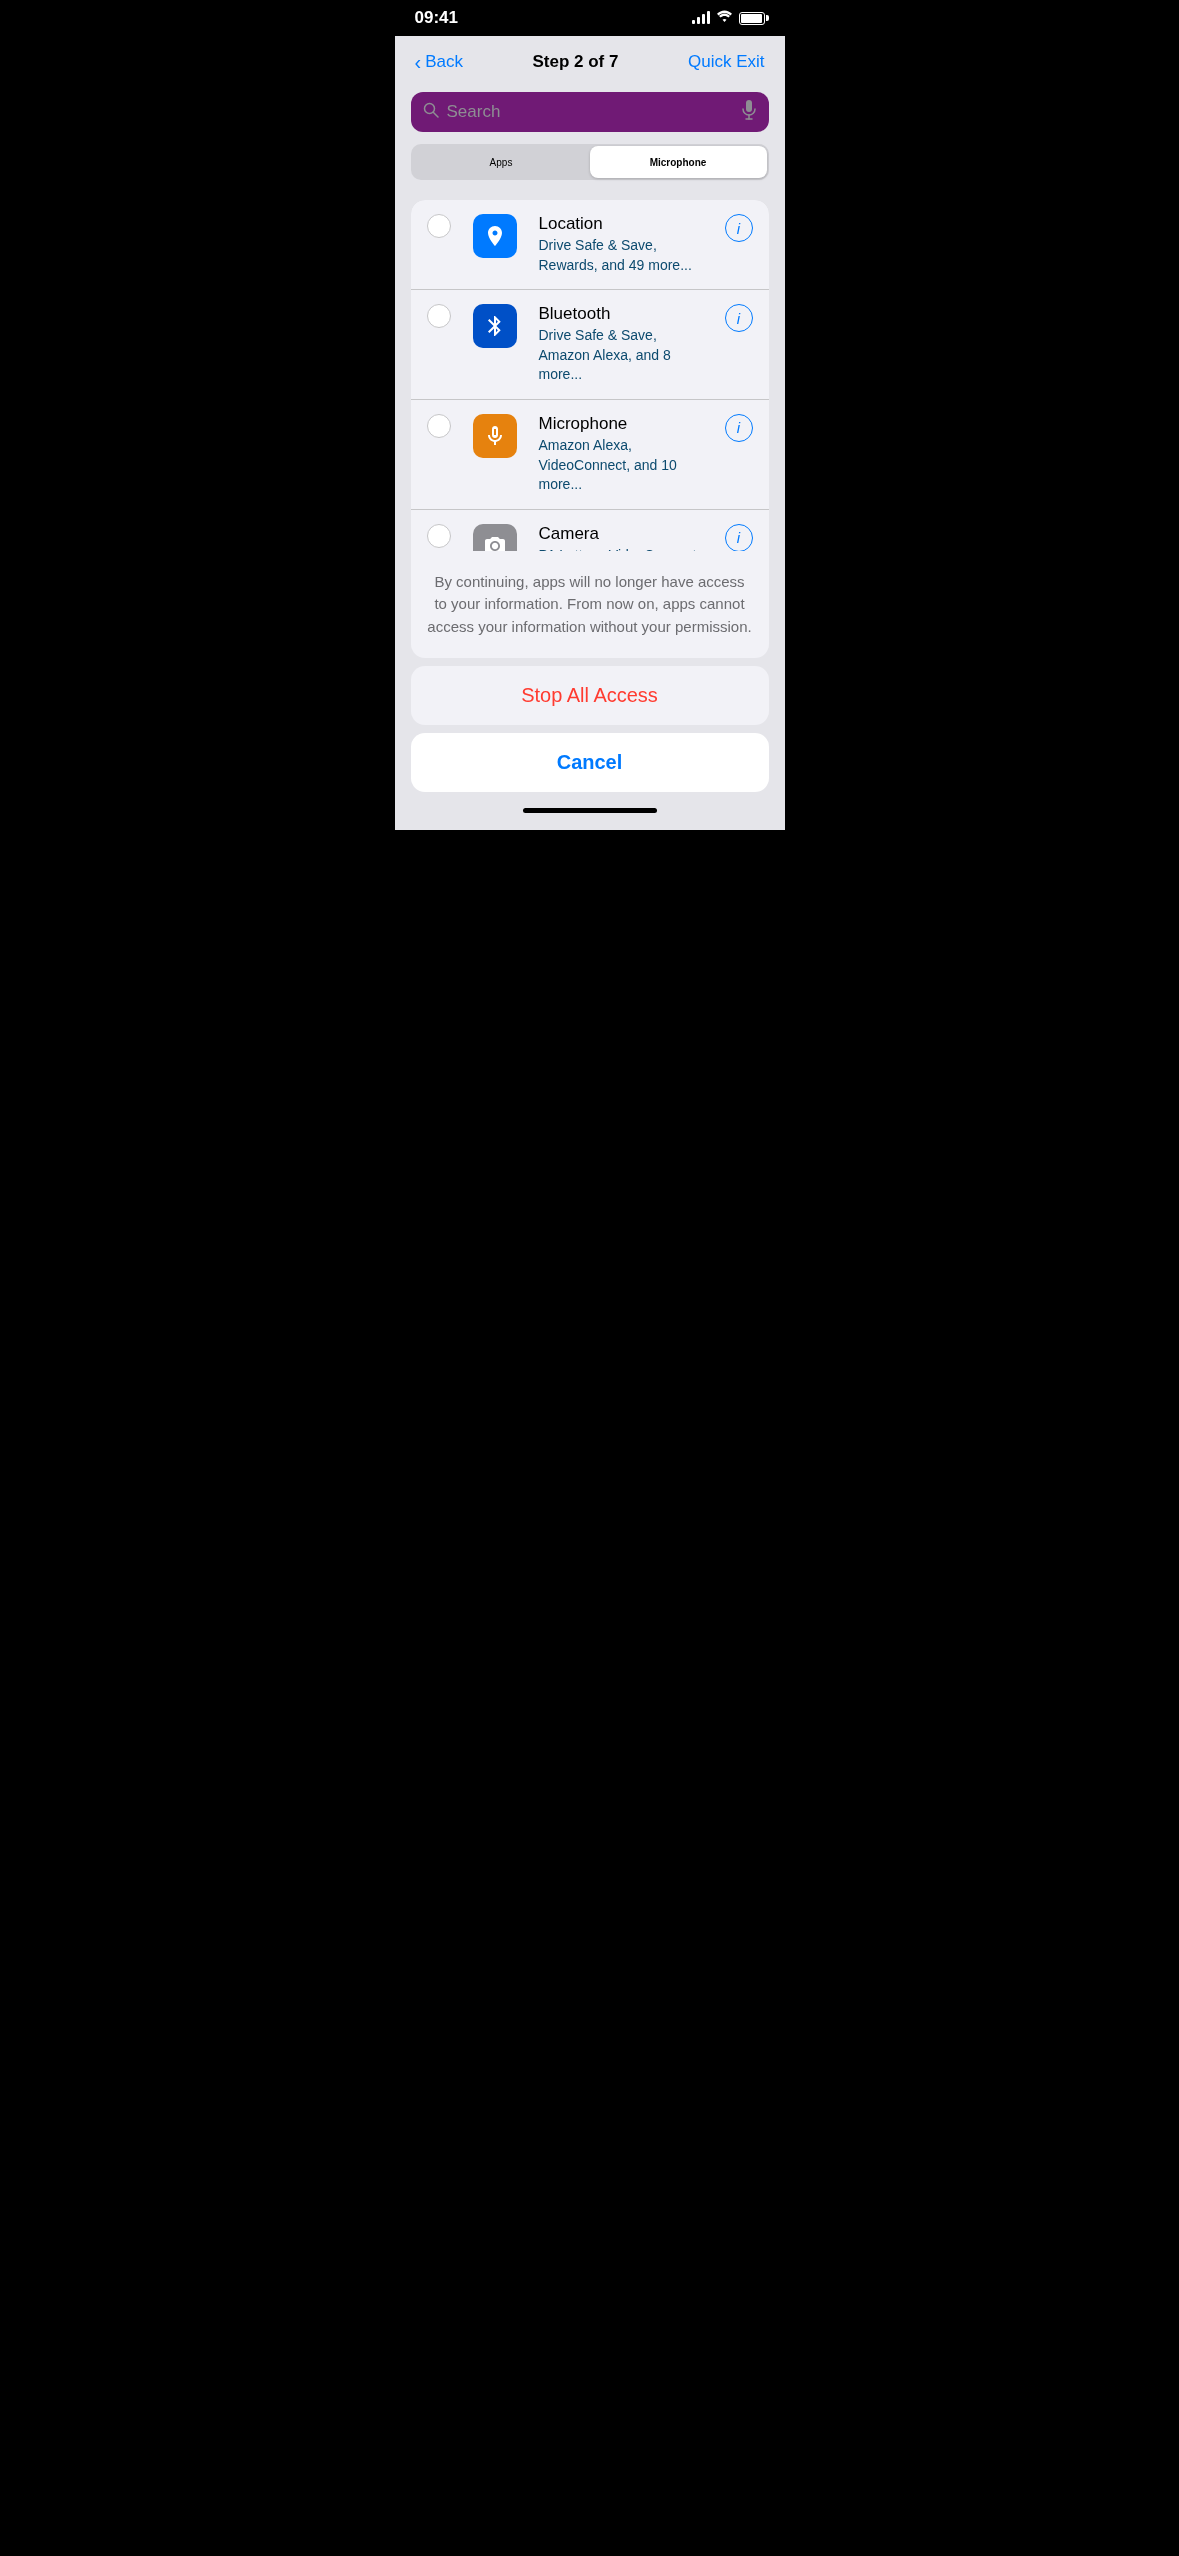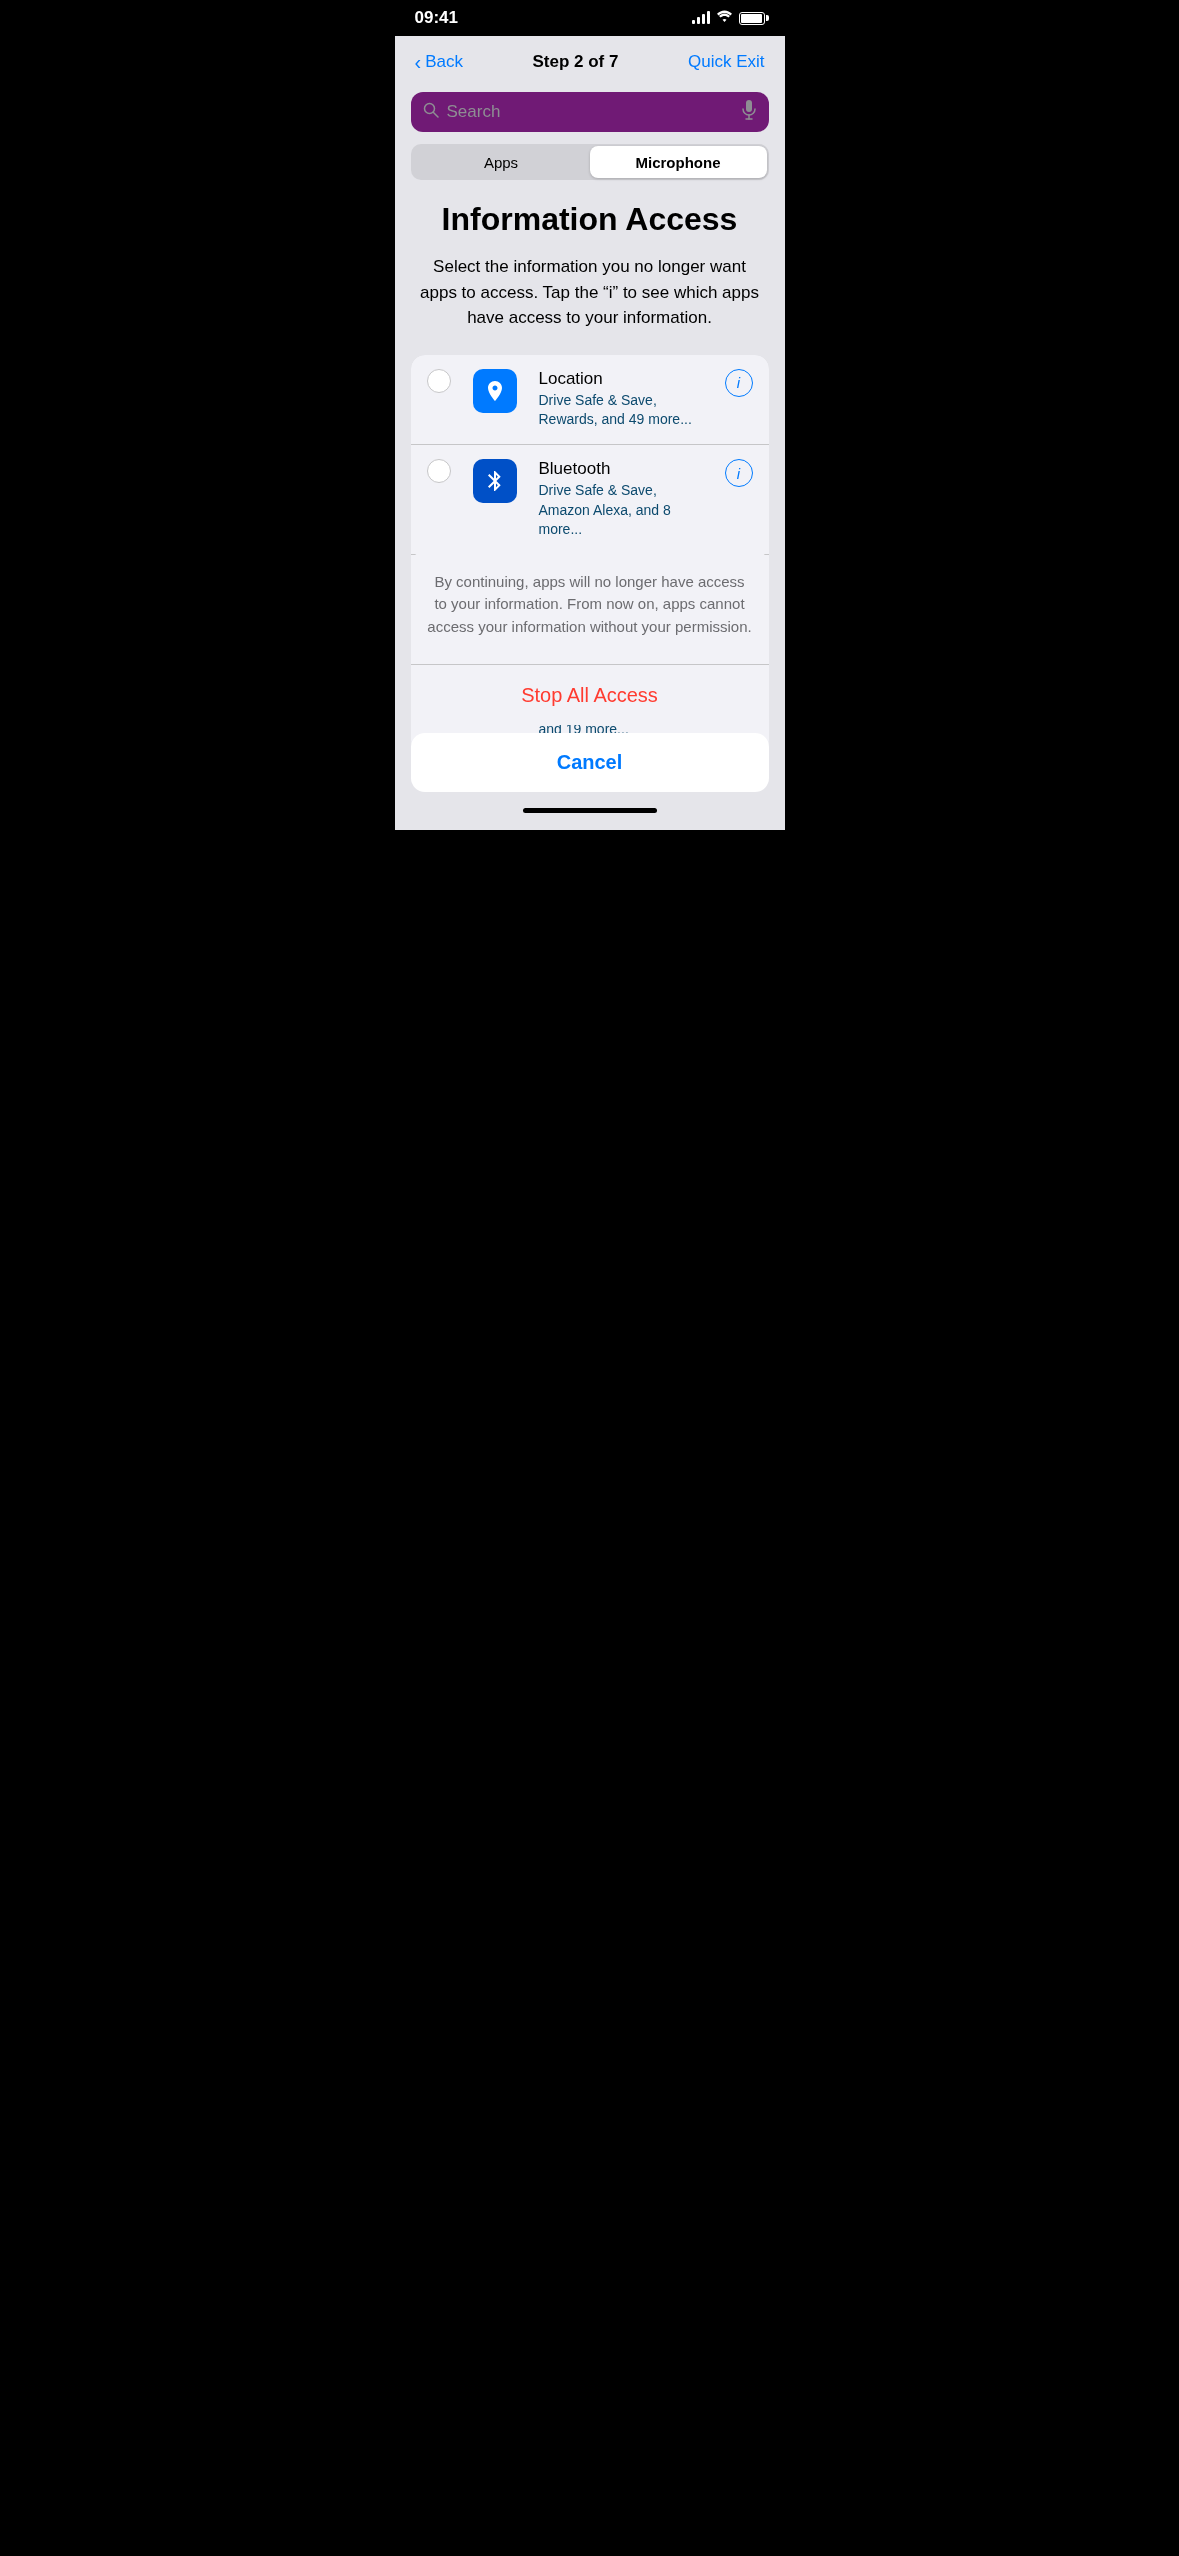--- a/index.html
+++ b/index.html
@@ -176,21 +176,21 @@
       padding: 2px;
       height: 36px;
     }
 
     .segment-item {
       flex: 1;
       display: flex;
       align-items: center;
       justify-content: center;
       border-radius: 8px;
-      font-size: 15px;
+      font-size: 10px;
       font-weight: 500;
       cursor: pointer;
     }
 
     .segment-item.active {
       background: #fff;
       color: #000;
       font-weight: 600;
       box-shadow: 0 1px 3px rgba(0,0,0,0.2);
     }
@@ -449,24 +449,20 @@
 
     <div class="segment-control">
       <div class="segment-item inactive">
         <span>Apps</span>
       </div>
       <div class="segment-item active">
         <span>Microphone</span>
       </div>
     </div>
 
-    <div class="title-section">
-      <h1 class="page-title">Information Access</h1>
-      <p class="page-subtitle">Select the information you no longer want apps to access. Tap the “i” to see which apps have access to your information.</p>
-    </div>
 
     <div class="list-container">
 
       <div class="list-item">
         <div class="radio-btn"></div>
         <div class="app-icon icon-blue">
           <svg viewBox="0 0 24 24" fill="white">
             <path d="M12 2C8.1 2 5 5.1 5 9c0 5.2 7 13 7 13s7-7.8 7-13c0-3.9-3.1-7-7-7zm0 9.5c-1.4 0-2.5-1.1-2.5-2.5S10.6 6.5 12 6.5s2.5 1.1 2.5 2.5S13.4 11.5 12 11.5z"></path>
           </svg>
         </div>

